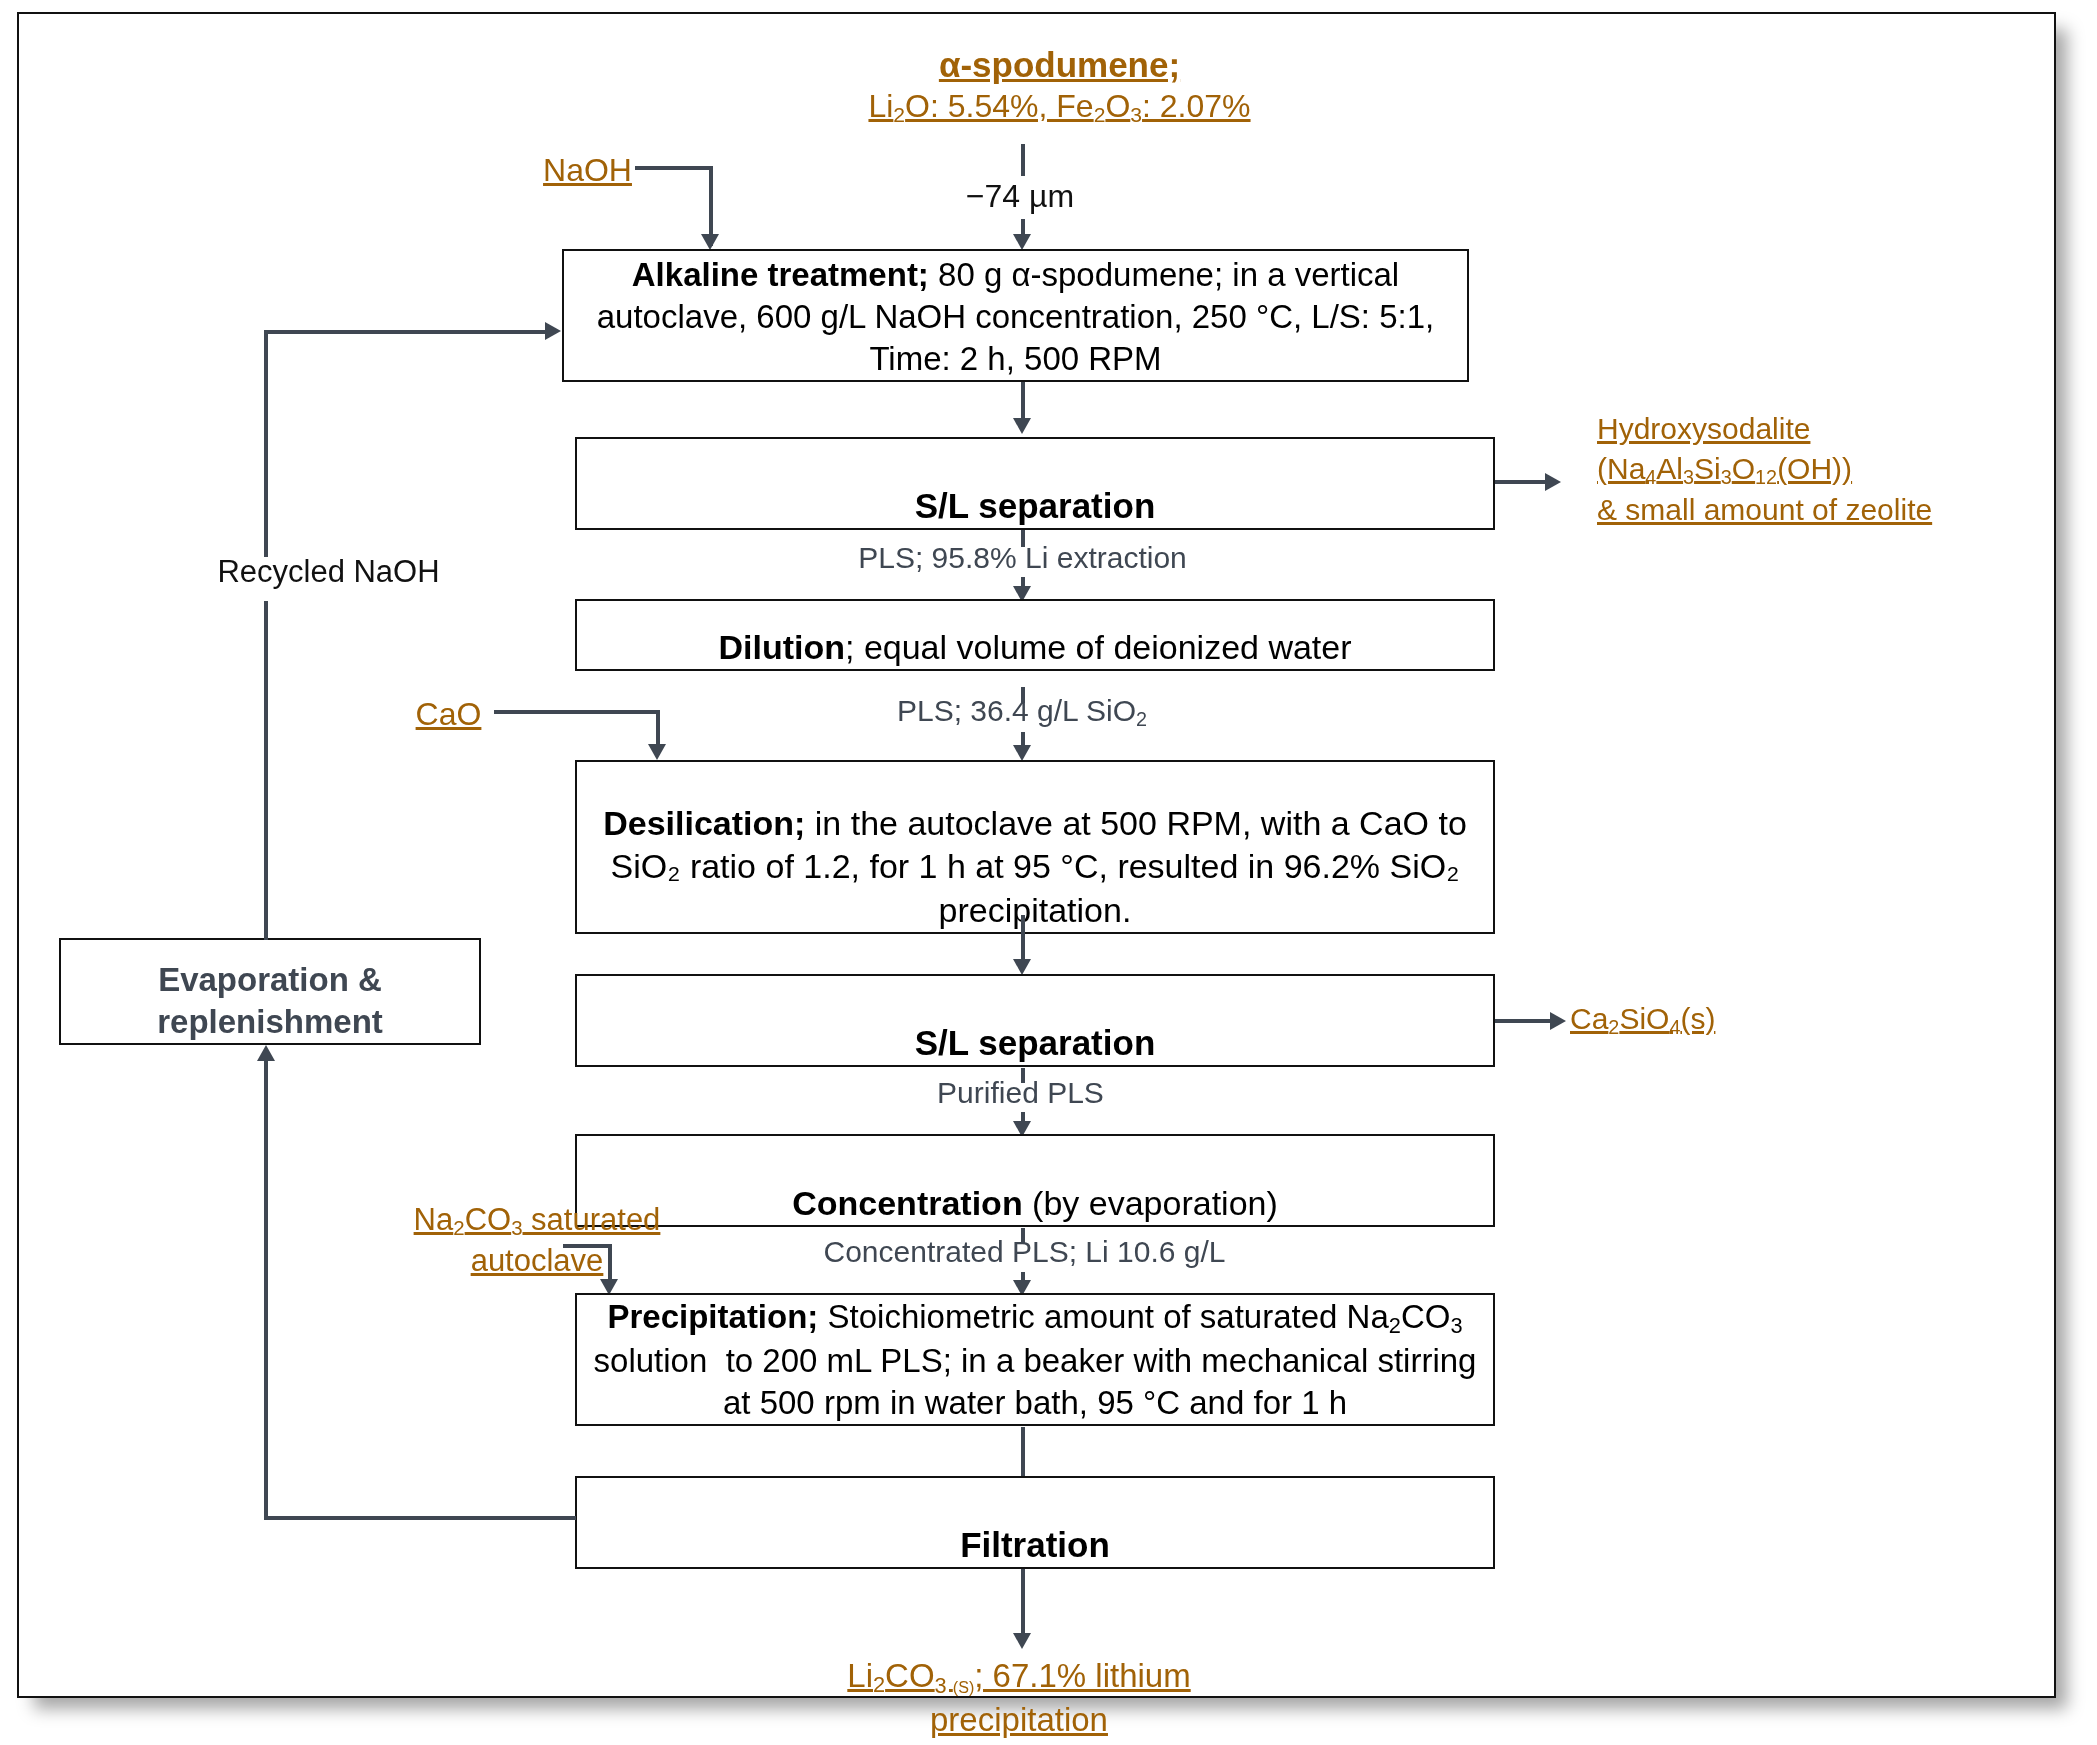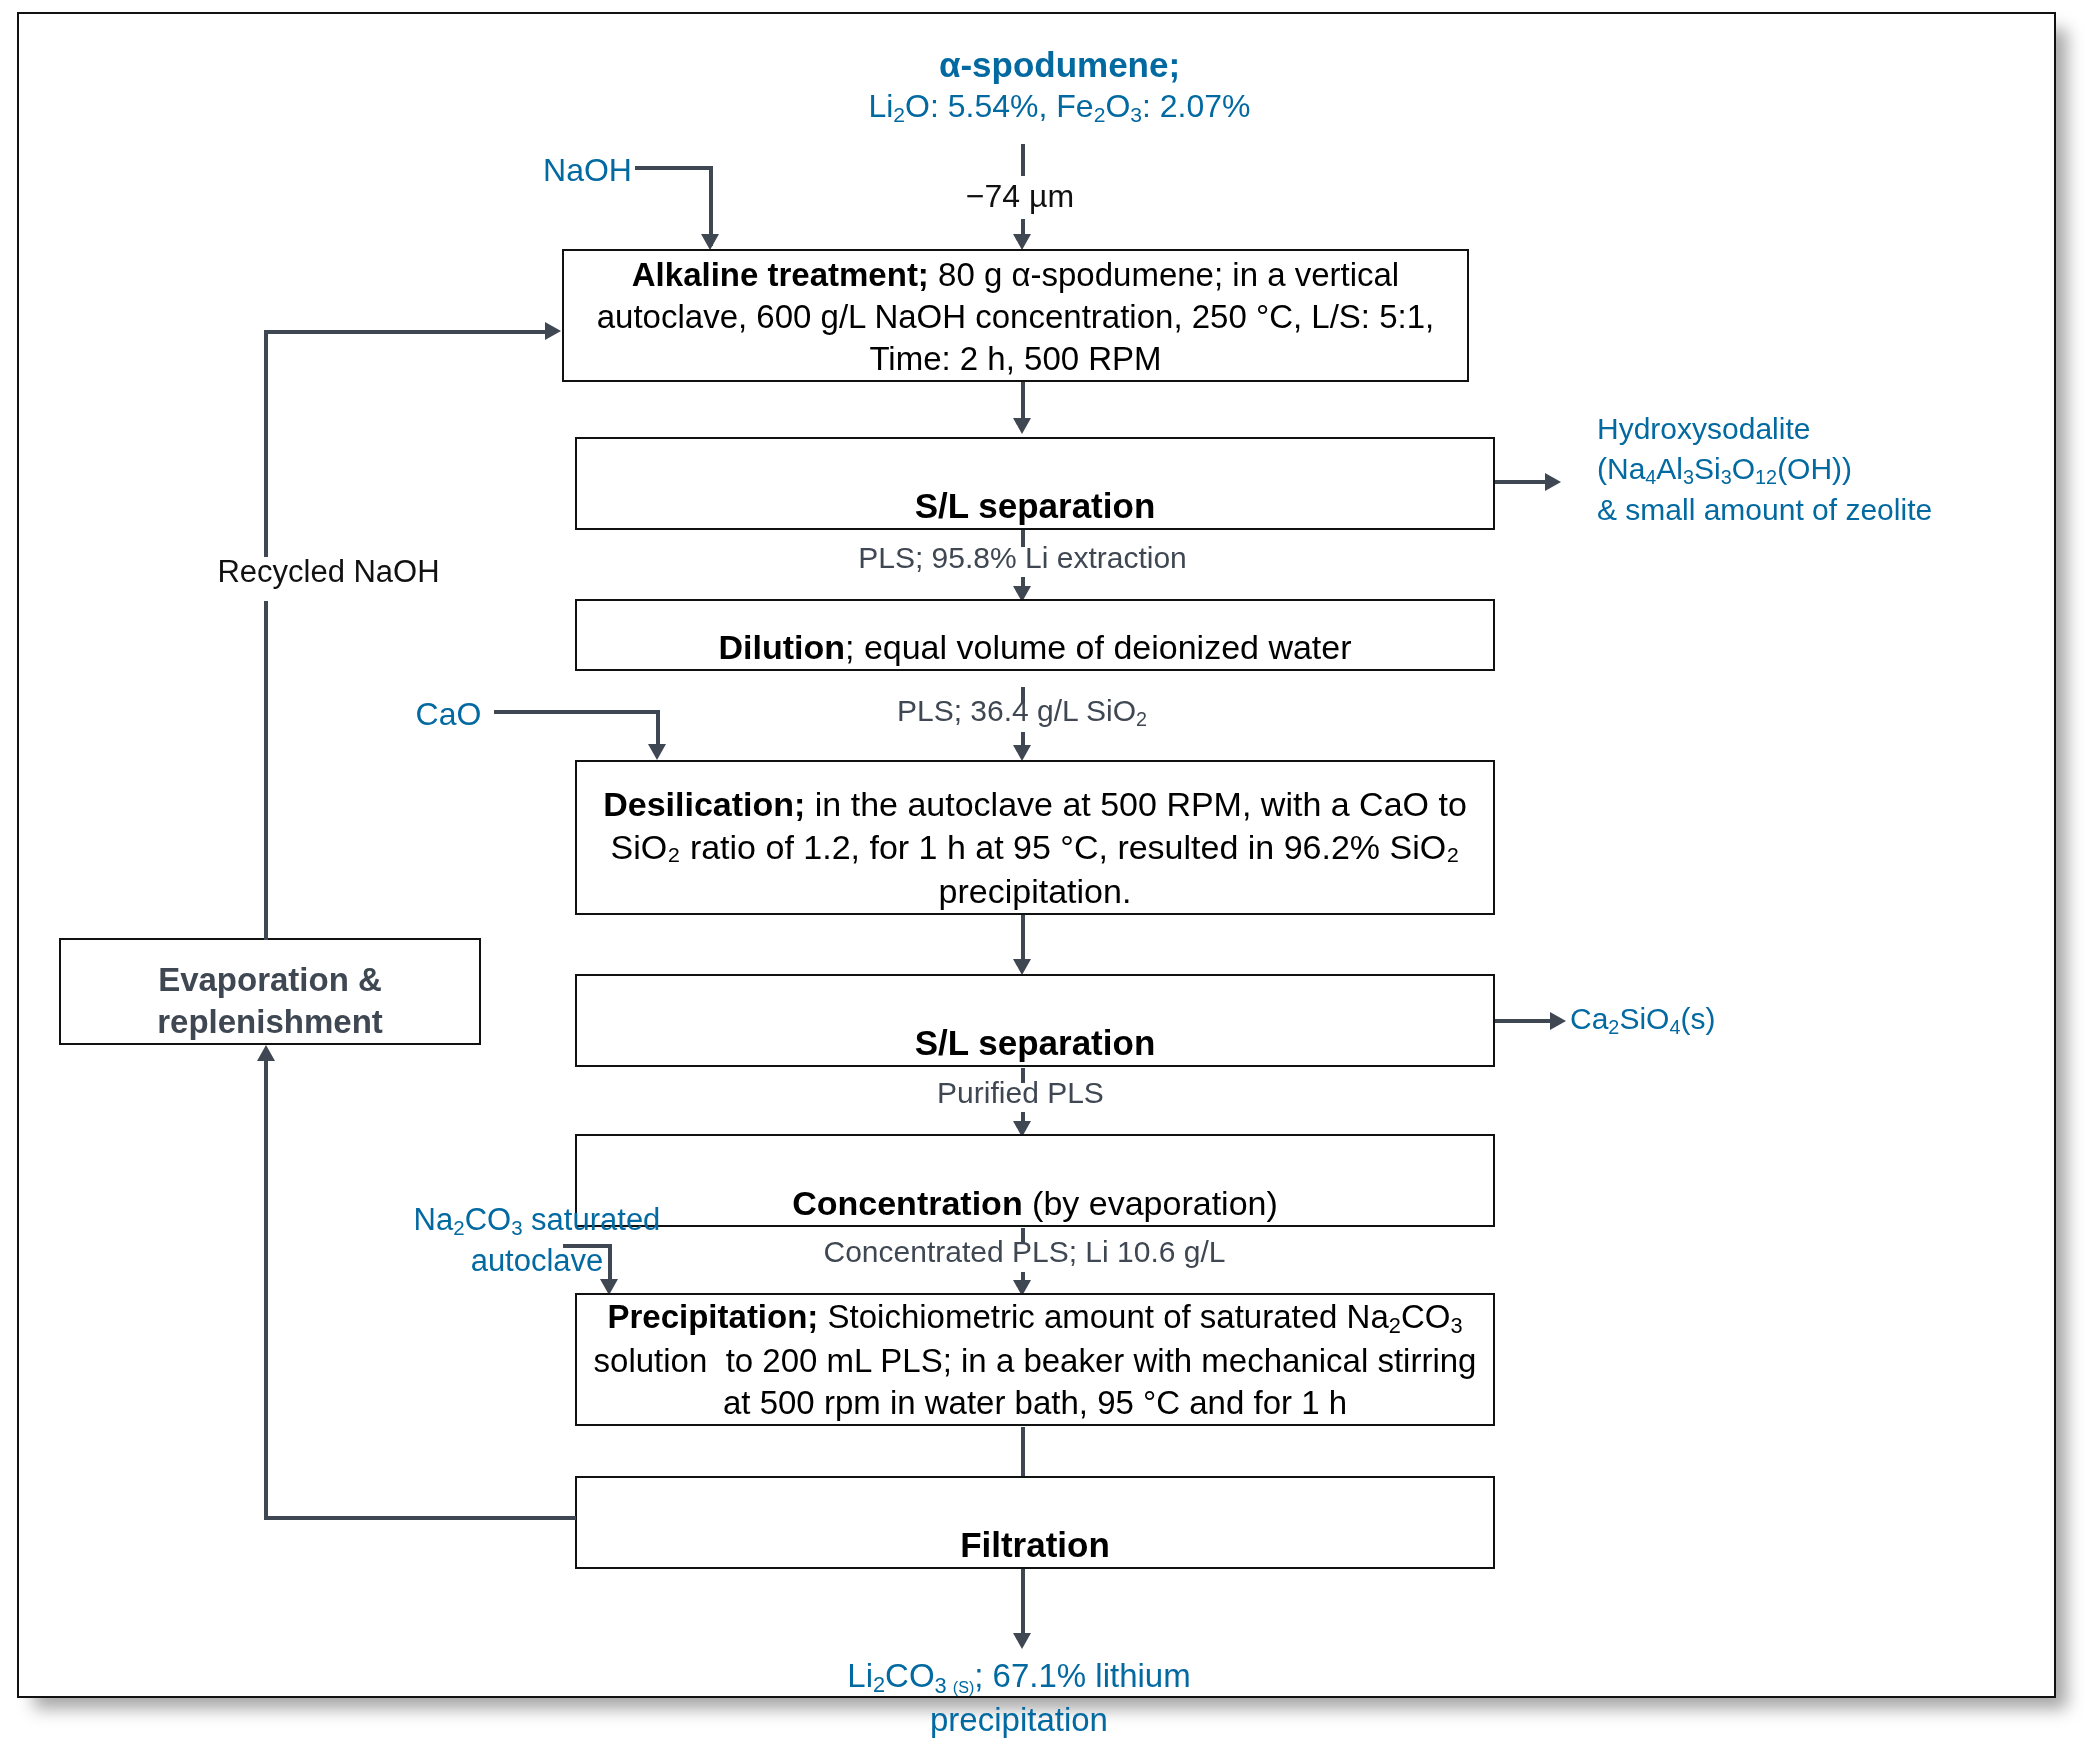--- a/index.html
+++ b/index.html
@@ -30,24 +30,25 @@
     justify-content:center;
     text-align:center;
     color:#000000;
     line-height:1.28;
   }
   .box .inner{padding:0 14px;width:100%;}
   .ttl{font-weight:bold;}
   
   .lbl{
     position:absolute;
-    color:#0369a1;
+    color:#a16207;
     text-align:center;
     line-height:1.25;
     white-space:nowrap;
+    text-decoration:underline;
   }
   .lbl.left{text-align:left;white-space:normal;}
   .flowlbl{
     position:absolute;
     color:#3f4752;
     text-align:center;
     line-height:1.2;
     white-space:nowrap;
   }
   
@@ -146,21 +147,21 @@
     <div class="vline" style="left:637px;top:696px;height:45px;"></div>
     <div class="arrowdown" style="left:629px;top:730px;"></div>
 
     <div class="vline" style="left:1002px;top:673px;height:16px;"></div>
     <div class="flowlbl" style="left:811px;top:679px;width:384px;font-size:30px;">
       PLS; 36.4 g/L SiO<sub>2</sub>
     </div>
     <div class="vline" style="left:1002px;top:718px;height:16px;"></div>
     <div class="arrowdown" style="left:994px;top:731px;"></div>
 
-    <div class="box" style="left:556px;top:746px;width:920px;height:155px;font-size:34px;">
+    <div class="box" style="left:556px;top:746px;width:920px;height:174px;font-size:34px;">
       <div class="inner">
         <span class="ttl">Desilication;</span><span> in the autoclave at 500 RPM, with a CaO to SiO₂ ratio of 1.2, for 1 h at 95 °C, resulted in 96.2% SiO₂ precipitation.</span>
       </div>
     </div>
 
     <div class="vline" style="left:1002px;top:901px;height:49px;"></div>
     <div class="arrowdown" style="left:994px;top:945px;"></div>
 
     <div class="box" style="left:556px;top:960px;width:920px;height:93px;font-size:35px;">
       <div class="inner">

